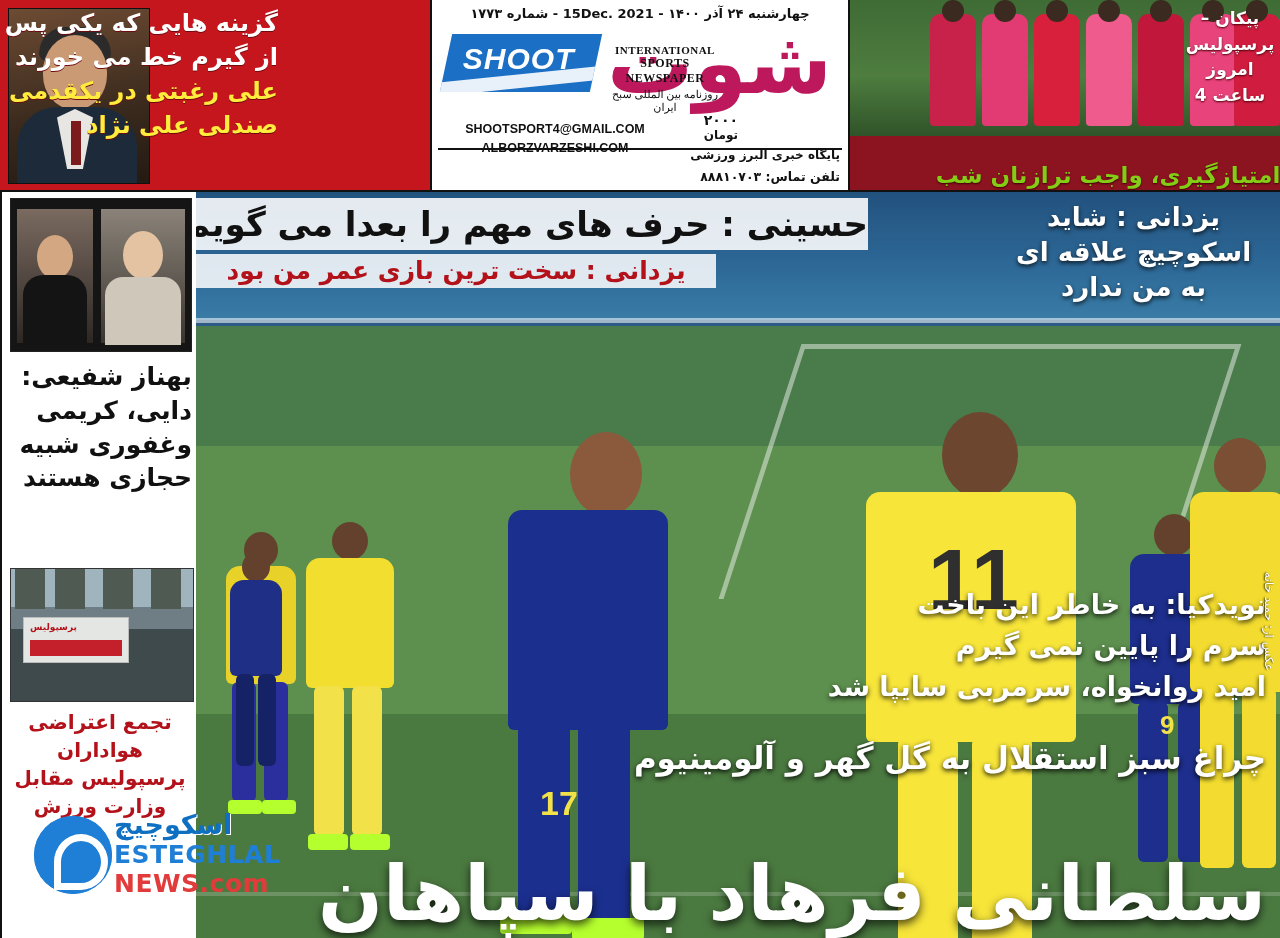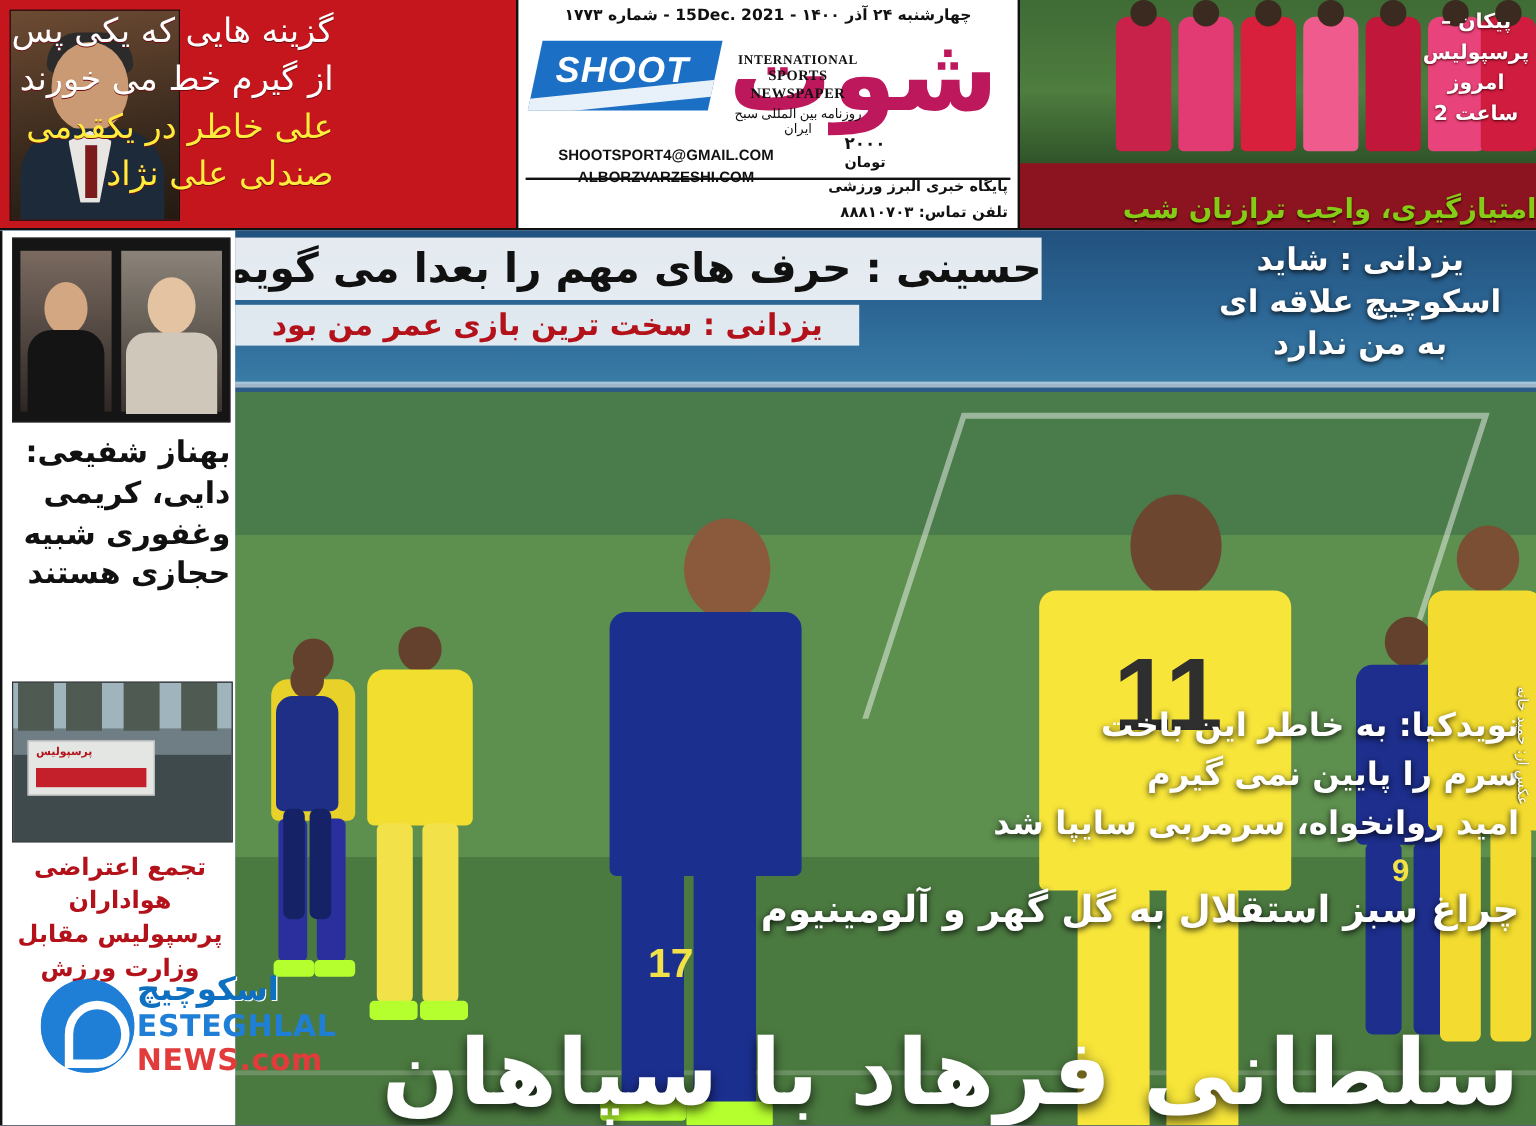--- a/index.html
+++ b/index.html
@@ -79,22 +79,22 @@
   }
   .mh-red-lines {
     position: absolute;
     right: 152px; top: 6px;
     width: 262px;
     text-align: right;
     color: #ffffff;
     direction: rtl;
   }
   .mh-red-lines div {
-    font-size: 28px;
-    font-weight: normal;
+    font-size: 24px;
+    font-weight: bold;
     line-height: 1.42;
     text-shadow: 0 1px 0 #6e0b0e;
     white-space: nowrap;
   }
   .mh-red-lines div.b2 { color: #ffec3d; }
 
   
   .mh-center {
     position: absolute;
     left: 430px; top: 0;
@@ -547,21 +547,21 @@
       <div class="mh-photo">
         <div class="hair"></div>
         <div class="face"></div>
         <div class="body"></div>
         <div class="shirt"></div>
         <div class="tie"></div>
       </div>
       <div class="mh-red-lines">
         <div class="b1">گزینه هایی که یکی پس</div>
         <div class="b1">از گیرم خط می خورند</div>
-        <div class="b2">علی خاطر در یکقدمی</div>
+        <div class="b2">علی رغبتی در یکقدمی</div>
         <div class="b2">صندلی علی نژاد</div>
       </div>
     </div>
 
     <div class="mh-center">
       <div class="mh-dateline">چهارشنبه ۲۴ آذر ۱۴۰۰ - 15Dec. 2021 - شماره ۱۷۷۳</div>
       <div class="mh-logo-wrap">
         <div class="mh-logo-fa">شوت</div>
         <div class="mh-logo-en">
           <div class="swoosh"></div>
@@ -610,21 +610,21 @@
         <div class="pl" style="left:304px;background:#cf1c3f;">
             <i></i>
           </div>
       </div>
       <div class="redbar"></div>
       <div class="mh-right-cap">امتیازگیری، واجب ترازنان شب</div>
       <div class="mh-right-left">
         <div>پیکان –</div>
         <div>پرسپولیس</div>
         <div>امروز</div>
-        <div>ساعت 2</div>
+        <div>ساعت 4</div>
       </div>
     </div>
   </div>
 
   <div class="main">
 
     <div class="pitch-bg"></div>
     <div class="pitch-stand"></div>
     <div class="pitch-line" style="left:196px; top:126px; width:1084px;"></div>
     <div class="pitch-line" style="left:196px; top:700px; width:1084px; height:4px; opacity:.35;"></div>

